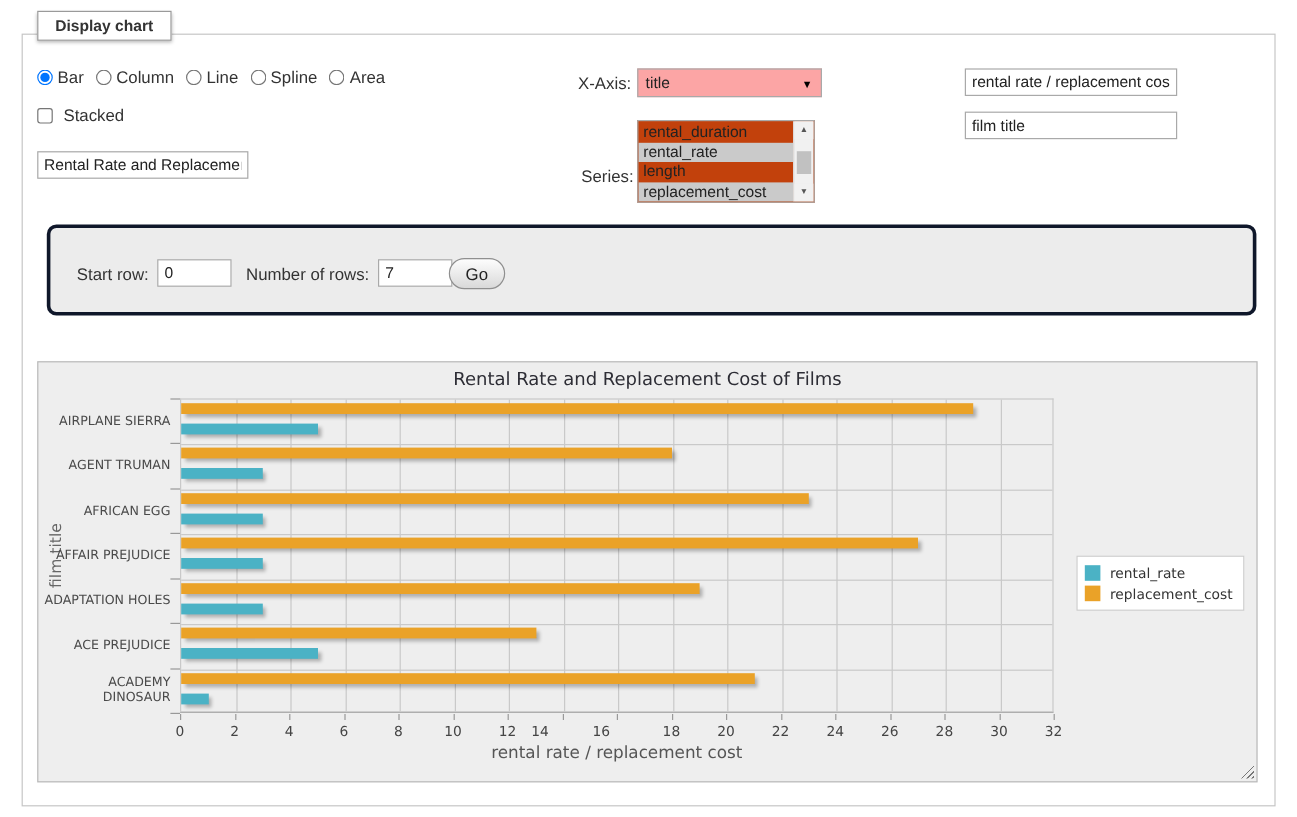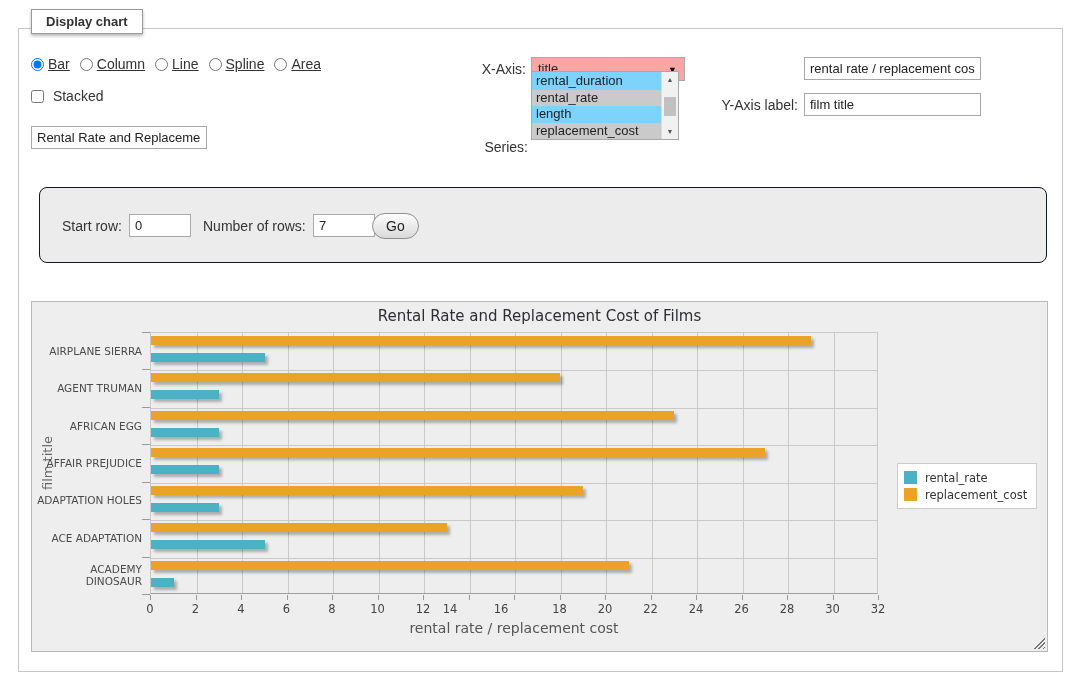--- a/index.html
+++ b/index.html
@@ -9,52 +9,52 @@
 
   
   .panel { position:absolute; left:18px; top:28px; width:1045px; height:644px;
            border:1px solid #c6c6c6; background:#fff; }
   .panel-legend { position:absolute; left:12px; top:-20px; background:#fff;
                   border:1px solid #9a9a9a; padding:4px 14px; font-size:13px; font-weight:bold;
                   color:#333; box-shadow:0 2px 3px rgba(0,0,0,0.28); z-index:5; }
 
   
   .ctl-label { position:absolute; font-size:14px; color:#333; text-align:right; }
-  .radio-group { position:absolute; left:12px; top:27px; font-size:14px; height:18px;text-decoration:underline; }
+  .radio-group { position:absolute; left:12px; top:27px; font-size:14px; height:18px; }
   .radio-group label { margin-right:10px; }
   .radio-group input { vertical-align:-2px; margin-right:4px; }
   .stacked-row { position:absolute; left:12px; top:59px; font-size:14px; }
   .stacked-row input { vertical-align:-2px; margin-right:5px; }
 
   input[type=text] { font-size:13px; font-family:"Liberation Sans",sans-serif;
                      border:1px solid #a9a9a9; background:#fff; color:#222;
                      padding:2px 5px; height:23px; }
   .title-input { position:absolute; left:12px; top:97px; width:176px; }
 
   .fake-select { position:absolute; left:512px; top:28px; width:154px; height:24px;
                  border:1px solid #a9a9a9; background:#fca5a5; font-size:13px; color:#222;
                  line-height:22px; padding-left:6px; cursor:default; }
   .fake-select .arrow { position:absolute; right:7px; top:0; line-height:24px; font-size:9px; color:#000; }
 
-  .listbox { position:absolute; left:512px; top:42px; width:148px; height:69px;
-             border:1px solid #a9a9a9; background:#7dd3fc; overflow:hidden; }
+  .listbox { position:absolute; left:512px; top:71px; width:148px; height:69px;
+             border:1px solid #a9a9a9; background:#c2410c; overflow:hidden; }
   .lb-inner { position:absolute; left:0; top:1px; right:17px; }
   .lb-opt { height:16.5px; line-height:16px; font-size:13px; color:#222; padding-left:4px;
             white-space:nowrap; }
   .lb-opt.sel { background:#cacaca; }
   .lb-scroll { position:absolute; right:0; top:0; bottom:0; width:17px; background:#f1f1f1;
                border-left:1px solid #dcdcdc; }
   .lb-btn { position:absolute; left:0; width:16px; height:15px; text-align:center;
             font-size:7px; color:#555; line-height:15px; background:#f1f1f1; }
   .lb-up { top:0; } .lb-down { bottom:0; }
   .lb-thumb { position:absolute; left:2px; width:12px; top:25px; height:19px; background:#c1c1c1; }
 
   
   .rows-box { position:absolute; left:20px; top:158px; width:1008px; height:76px;
-              background:#ececec; border:1px solid #0f172a; border-radius:8px; }
+              background:#ececec; border:3px solid #0f172a; border-radius:8px; }
   .rows-box .lbl { position:absolute; font-size:14px; color:#333; line-height:24px; top:26px; }
   .rows-box input { position:absolute; top:26px; width:62px; }
   .go-btn { position:absolute; left:332px; top:25px; height:26px; padding:0 13px;
             border:1px solid #8f8f8f; border-radius:13px; font-size:14px; color:#222;
             background:linear-gradient(#fdfdfd,#d9d9d9); cursor:pointer;
             font-family:"Liberation Sans",sans-serif; }
 
   
   .chart-box { position:absolute; left:12px; top:272px; width:1017px; height:351px;
                background:#eeeeee; border:1px solid #b9b9b9;
@@ -119,21 +119,20 @@
         </div>
       <div class="lb-scroll">
         <div class="lb-btn lb-up">▲</div>
         <div class="lb-thumb"></div>
         <div class="lb-btn lb-down">▼</div>
       </div>
     </div>
 
     <input type="text" style="position: absolute; left: 785px; top: 28px; width: 177px;" value="rental rate / replacement cost">
 
-    <div class="ctl-label" style="left:640px; top:64px; width:139px; line-height:24px;">Y-Axis label:</div>
     <input type="text" style="position: absolute; left: 785px; top: 64px; width: 177px;" value="film title">
 
     <div class="rows-box">
       <div class="lbl" style="left:22px;">Start row:</div>
       <input type="text" style="left: 89px;" value="0">
       <div class="lbl" style="left:163px;">Number of rows:</div>
       <input type="text" style="left: 273px;" value="7">
       <button class="go-btn">Go</button>
     </div>
 
@@ -176,21 +175,21 @@
           <div class="bar" style="left: 0px; top: 207.143px; width: 113.522px; background: rgb(75, 178, 197);"></div>
           <div class="bar" style="left: 0px; top: 227.571px; width: 477.522px; background: rgb(234, 162, 40);"></div>
           <div class="bar" style="left: 0px; top: 244.571px; width: 22.5225px; background: rgb(75, 178, 197);"></div>
         </div>
       <div id="chart-annotations">
           <div class="ycat" style="top: 30px; height: 37.4286px;">AIRPLANE SIERRA</div>
           <div class="ycat" style="top: 67.4286px; height: 37.4286px;">AGENT TRUMAN</div>
           <div class="ycat" style="top: 104.857px; height: 37.4286px;">AFRICAN EGG</div>
           <div class="ycat" style="top: 142.286px; height: 37.4286px;">AFFAIR PREJUDICE</div>
           <div class="ycat" style="top: 179.714px; height: 37.4286px;">ADAPTATION HOLES</div>
-          <div class="ycat" style="top: 217.143px; height: 37.4286px;">ACE ADAPTATION</div>
+          <div class="ycat" style="top: 217.143px; height: 37.4286px;">ACE PREJUDICE</div>
           <div class="ycat" style="top: 254.571px; height: 37.4286px;">ACADEMY DINOSAUR</div>
           <div class="ytick" style="top: 30px;"></div>
           <div class="ytick" style="top: 67.4286px;"></div>
           <div class="ytick" style="top: 104.857px;"></div>
           <div class="ytick" style="top: 142.286px;"></div>
           <div class="ytick" style="top: 179.714px;"></div>
           <div class="ytick" style="top: 217.143px;"></div>
           <div class="ytick" style="top: 254.571px;"></div>
           <div class="ytick" style="top: 292px;"></div>
           <div class="xtick" style="left: 118px;"></div>

